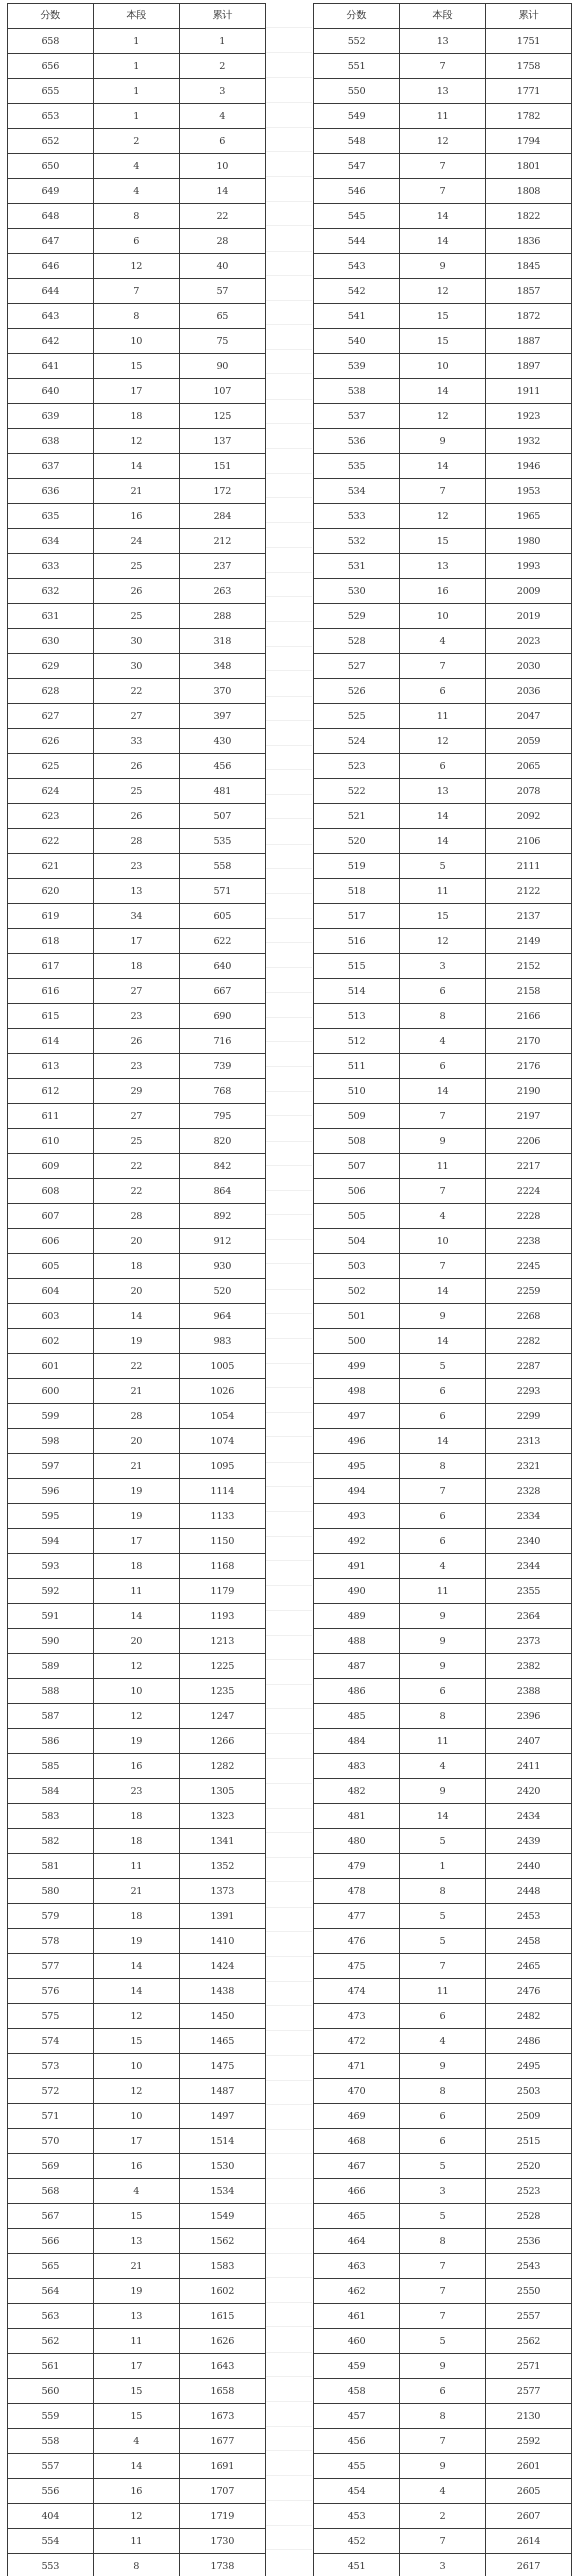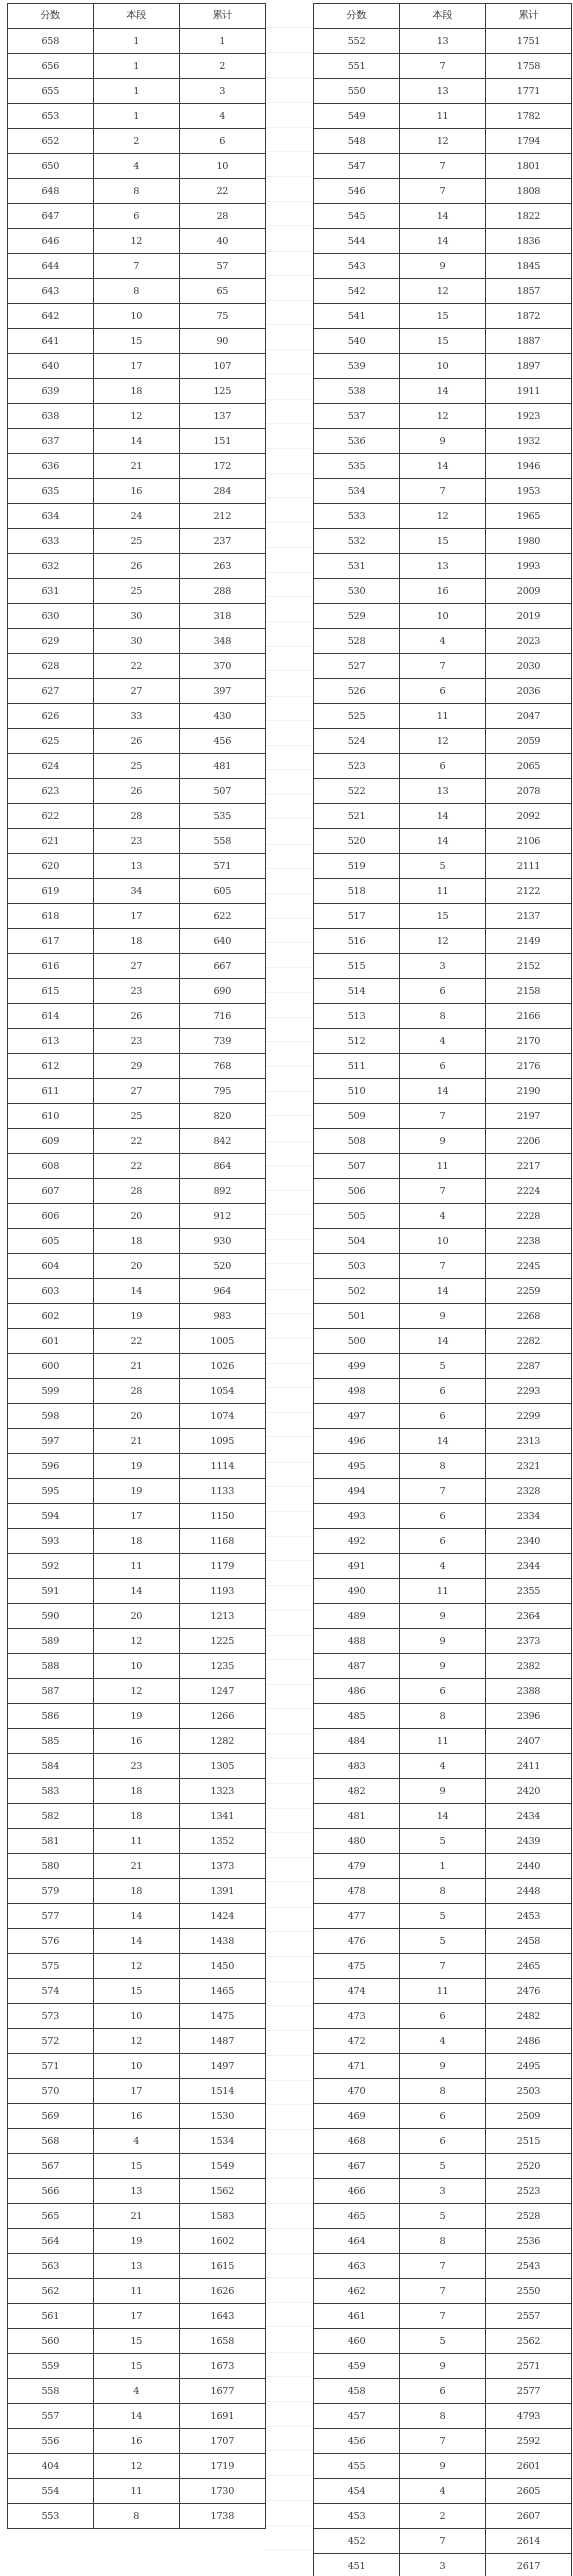--- a/index.html
+++ b/index.html
@@ -181,20 +181,25 @@
         <td>652</td>
         <td>2</td>
         <td>6</td>
       </tr>
       <tr>
         <td>650</td>
         <td>4</td>
         <td>10</td>
       </tr>
       <tr>
+        <td>649</td>
+        <td>4</td>
+        <td>14</td>
+      </tr>
+      <tr>
         <td>648</td>
         <td>8</td>
         <td>22</td>
       </tr>
       <tr>
         <td>647</td>
         <td>6</td>
         <td>28</td>
       </tr>
       <tr>
@@ -524,20 +529,25 @@
       </tr>
       <tr>
         <td>580</td>
         <td>21</td>
         <td>1373</td>
       </tr>
       <tr>
         <td>579</td>
         <td>18</td>
         <td>1391</td>
+      </tr>
+      <tr>
+        <td>578</td>
+        <td>19</td>
+        <td>1410</td>
       </tr>
       <tr>
         <td>577</td>
         <td>14</td>
         <td>1424</td>
       </tr>
       <tr>
         <td>576</td>
         <td>14</td>
         <td>1438</td>
@@ -1145,21 +1155,21 @@
         <td>2571</td>
       </tr>
       <tr>
         <td>458</td>
         <td>6</td>
         <td>2577</td>
       </tr>
       <tr>
         <td>457</td>
         <td>8</td>
-        <td>4793</td>
+        <td>2130</td>
       </tr>
       <tr>
         <td>456</td>
         <td>7</td>
         <td>2592</td>
       </tr>
       <tr>
         <td>455</td>
         <td>9</td>
         <td>2601</td>

